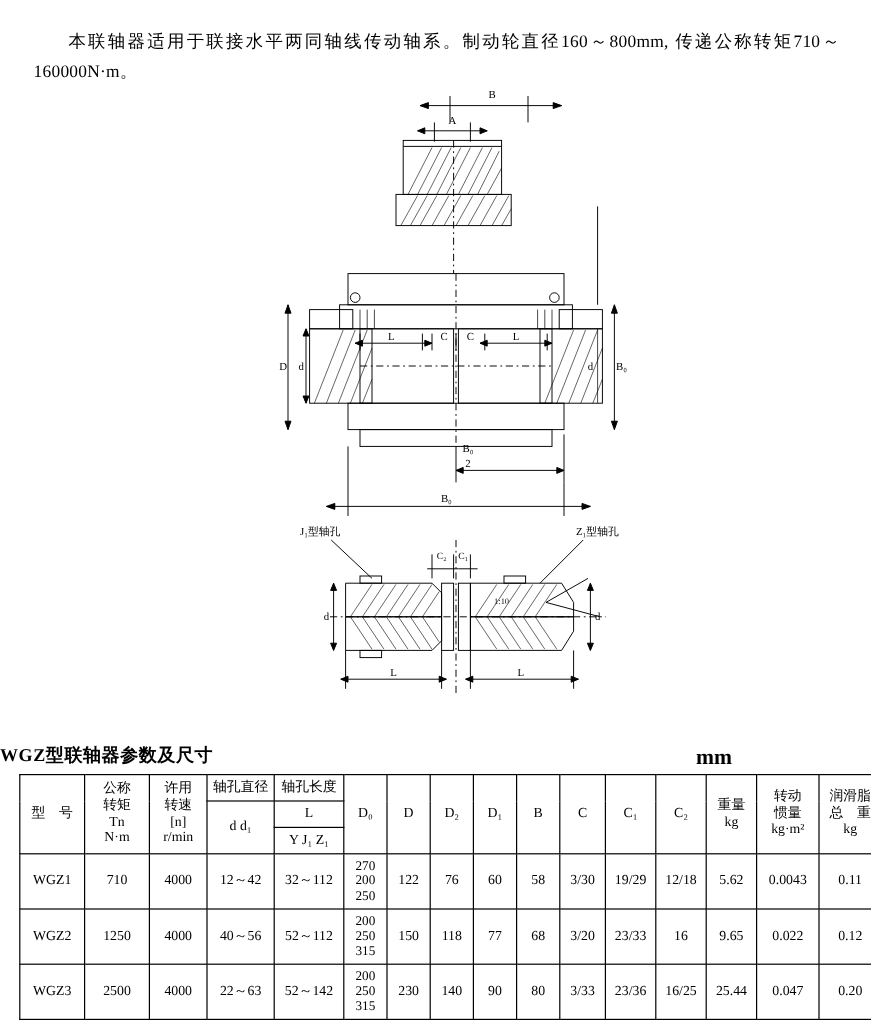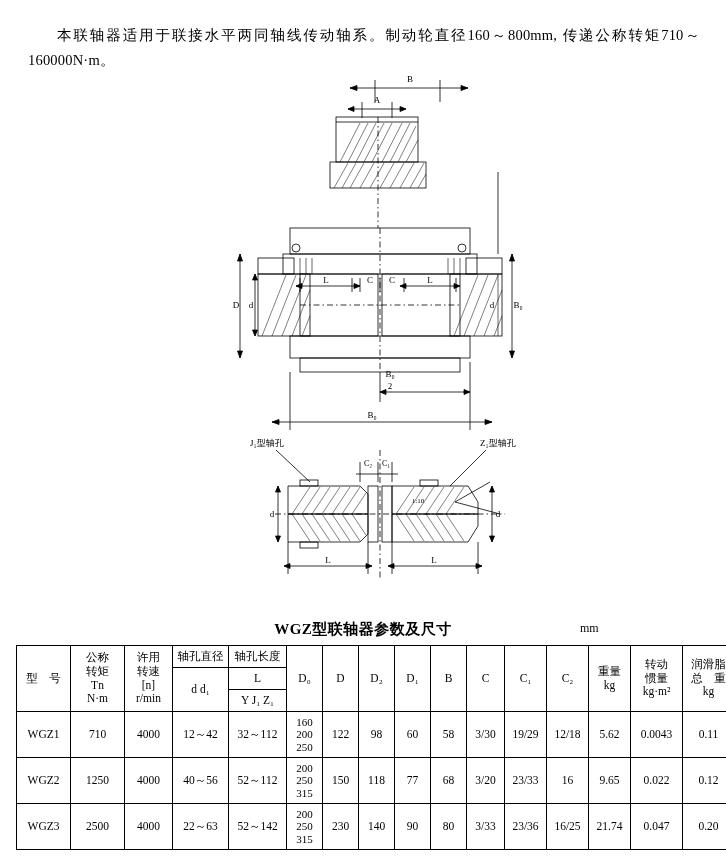--- a/index.html
+++ b/index.html
@@ -38,30 +38,30 @@
     height: 560px;
   }
   .drawing svg { display: block; }
 
   
   .table-title {
     position: absolute;
     left: 0;
     top: 620px;
     width: 726px;
-    text-align: center;
     font-size: 15px;
     font-weight: bold;
     letter-spacing: 0.5px;
   }
   .unit-label {
     position: absolute;
     left: 580px;
     top: 621px;
-    font-size: 12px;
+    font-size: 18px;
+    font-weight: bold;
   }
 
   
   .tbl-wrap {
     position: absolute;
     left: 16px;
     top: 645px;
     width: 694px;
   }
   table.params {
@@ -404,27 +404,27 @@
   </thead>
   <tbody>
     <tr class="rowcell">
       <td>WGZ1</td>
       <td>710</td>
       <td>4000</td>
       <td>12～42</td>
       <td>32～112</td>
       <td>
         <div class="stack">
-          <div>160</div>
+          <div>270</div>
           <div>200</div>
           <div>250</div>
         </div>
       </td>
       <td>122</td>
-      <td>98</td>
+      <td>76</td>
       <td>60</td>
       <td>58</td>
       <td>3/30</td>
       <td>19/29</td>
       <td>12/18</td>
       <td>5.62</td>
       <td>0.0043</td>
       <td>0.11</td>
     </tr>
     <tr class="rowcell">
@@ -464,19 +464,19 @@
           <div>315</div>
         </div>
       </td>
       <td>230</td>
       <td>140</td>
       <td>90</td>
       <td>80</td>
       <td>3/33</td>
       <td>23/36</td>
       <td>16/25</td>
-      <td>21.74</td>
+      <td>25.44</td>
       <td>0.047</td>
       <td>0.20</td>
     </tr>
   </tbody>
 </table>
 </div>
 
 </body></html>

